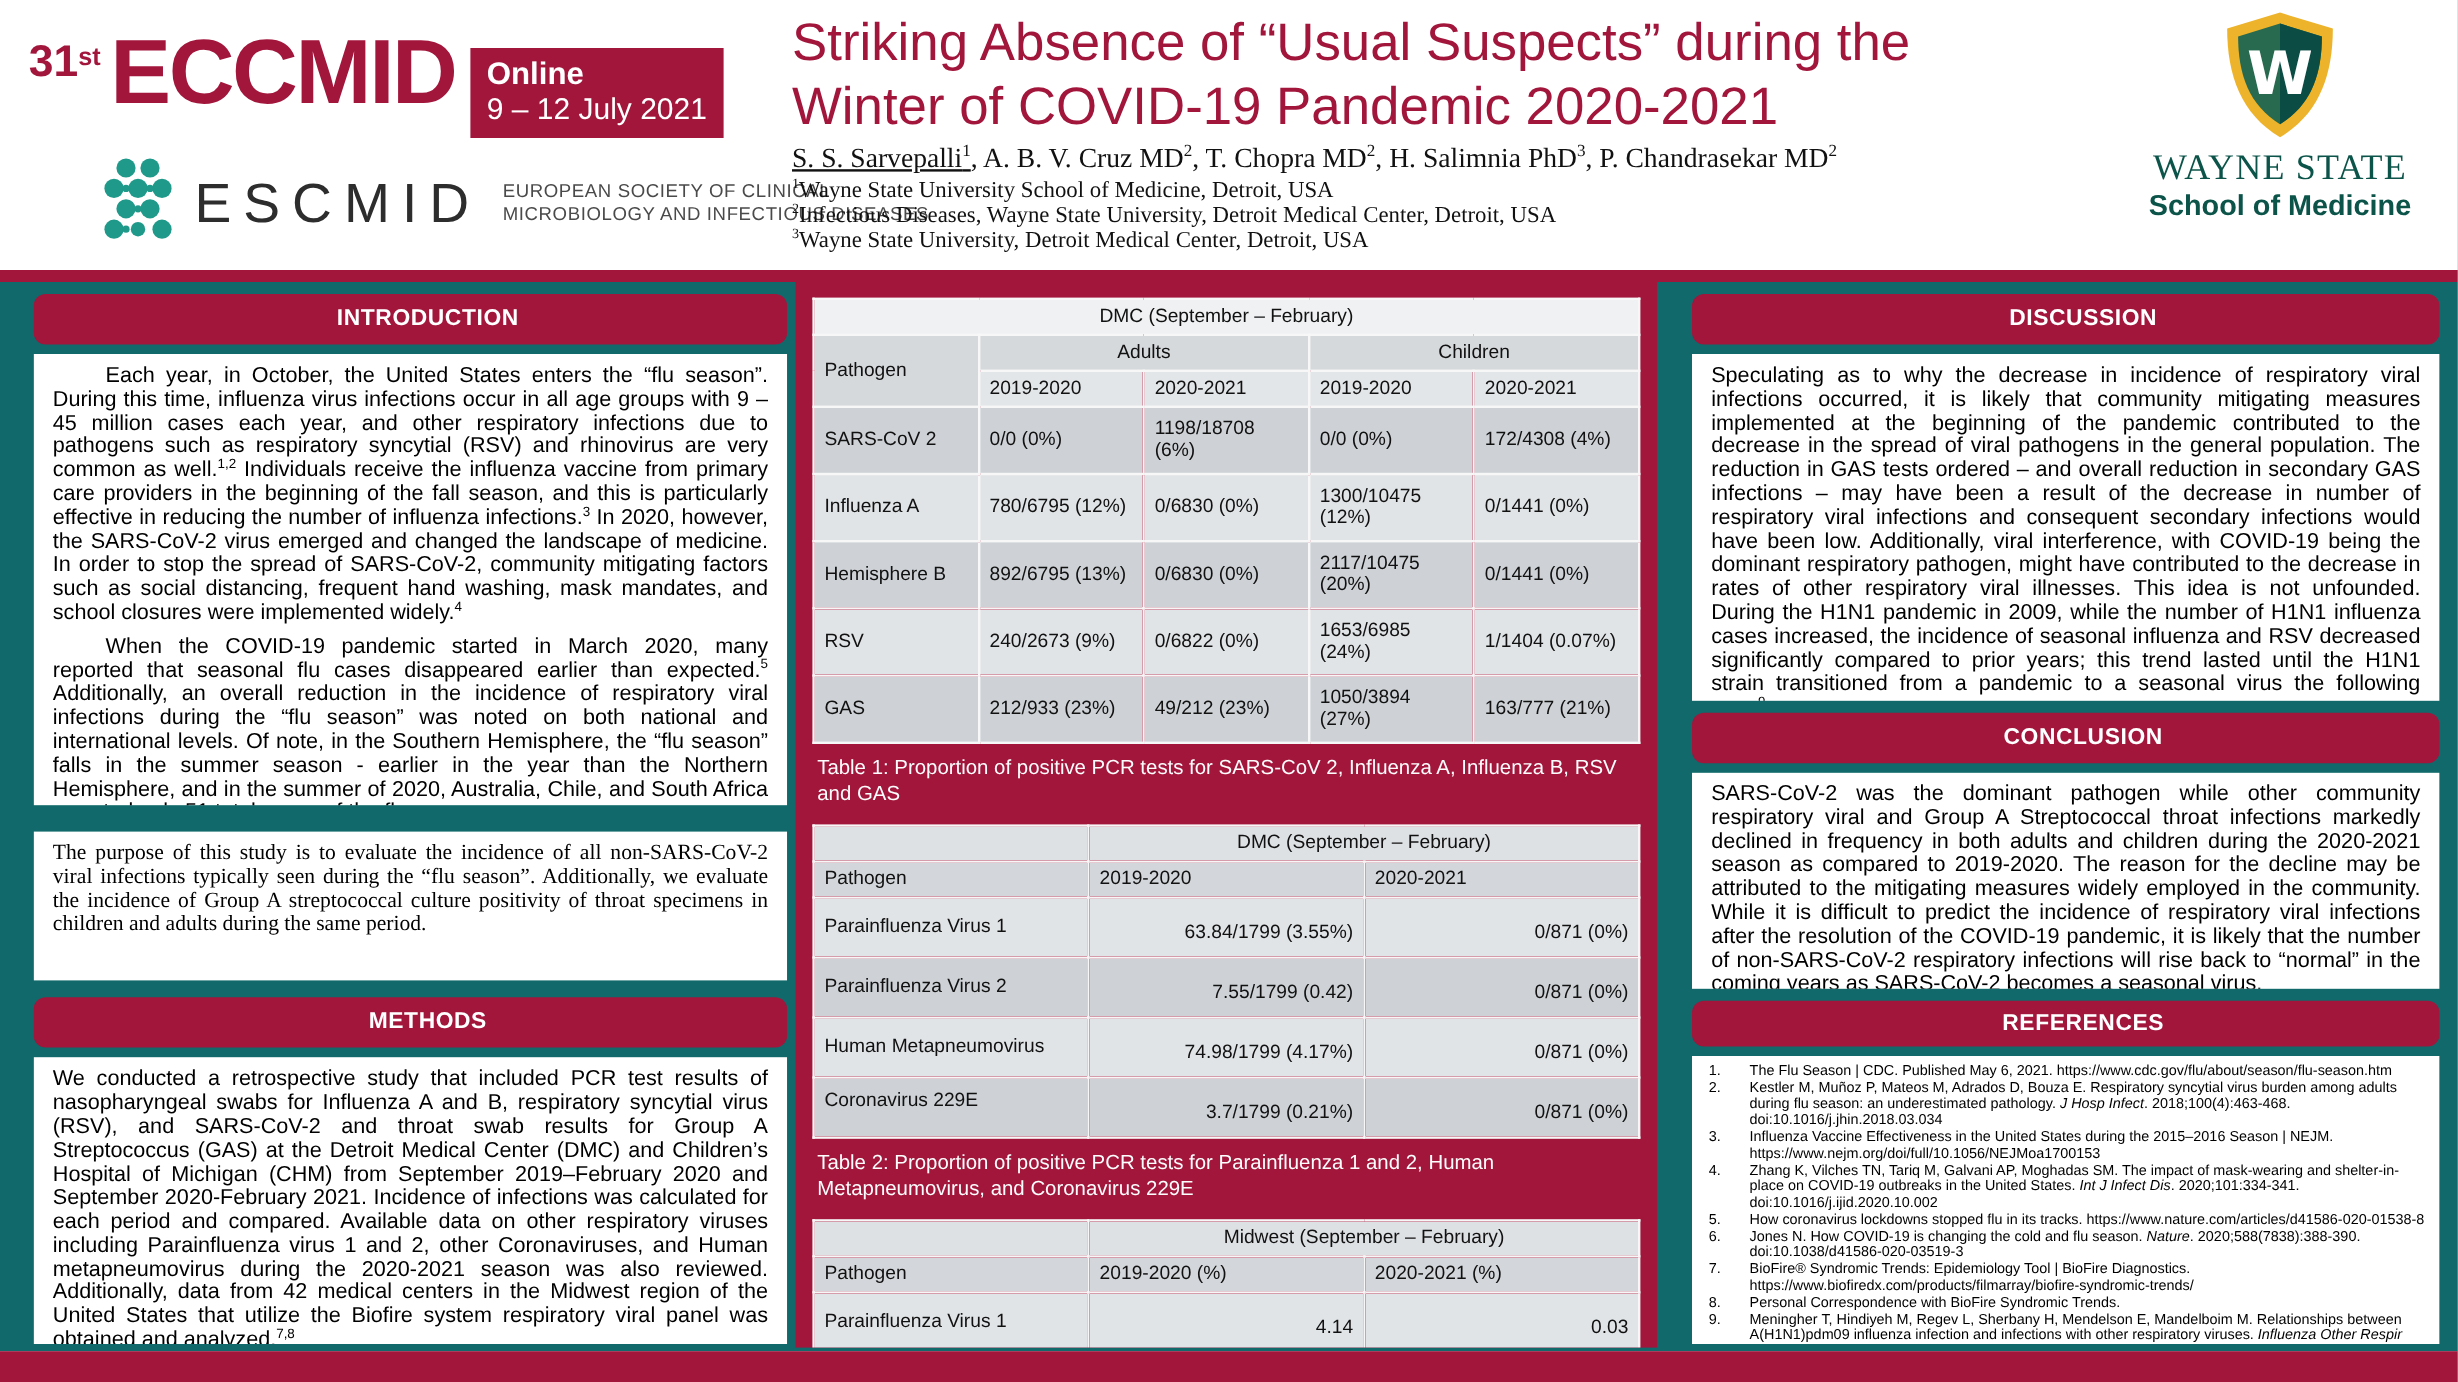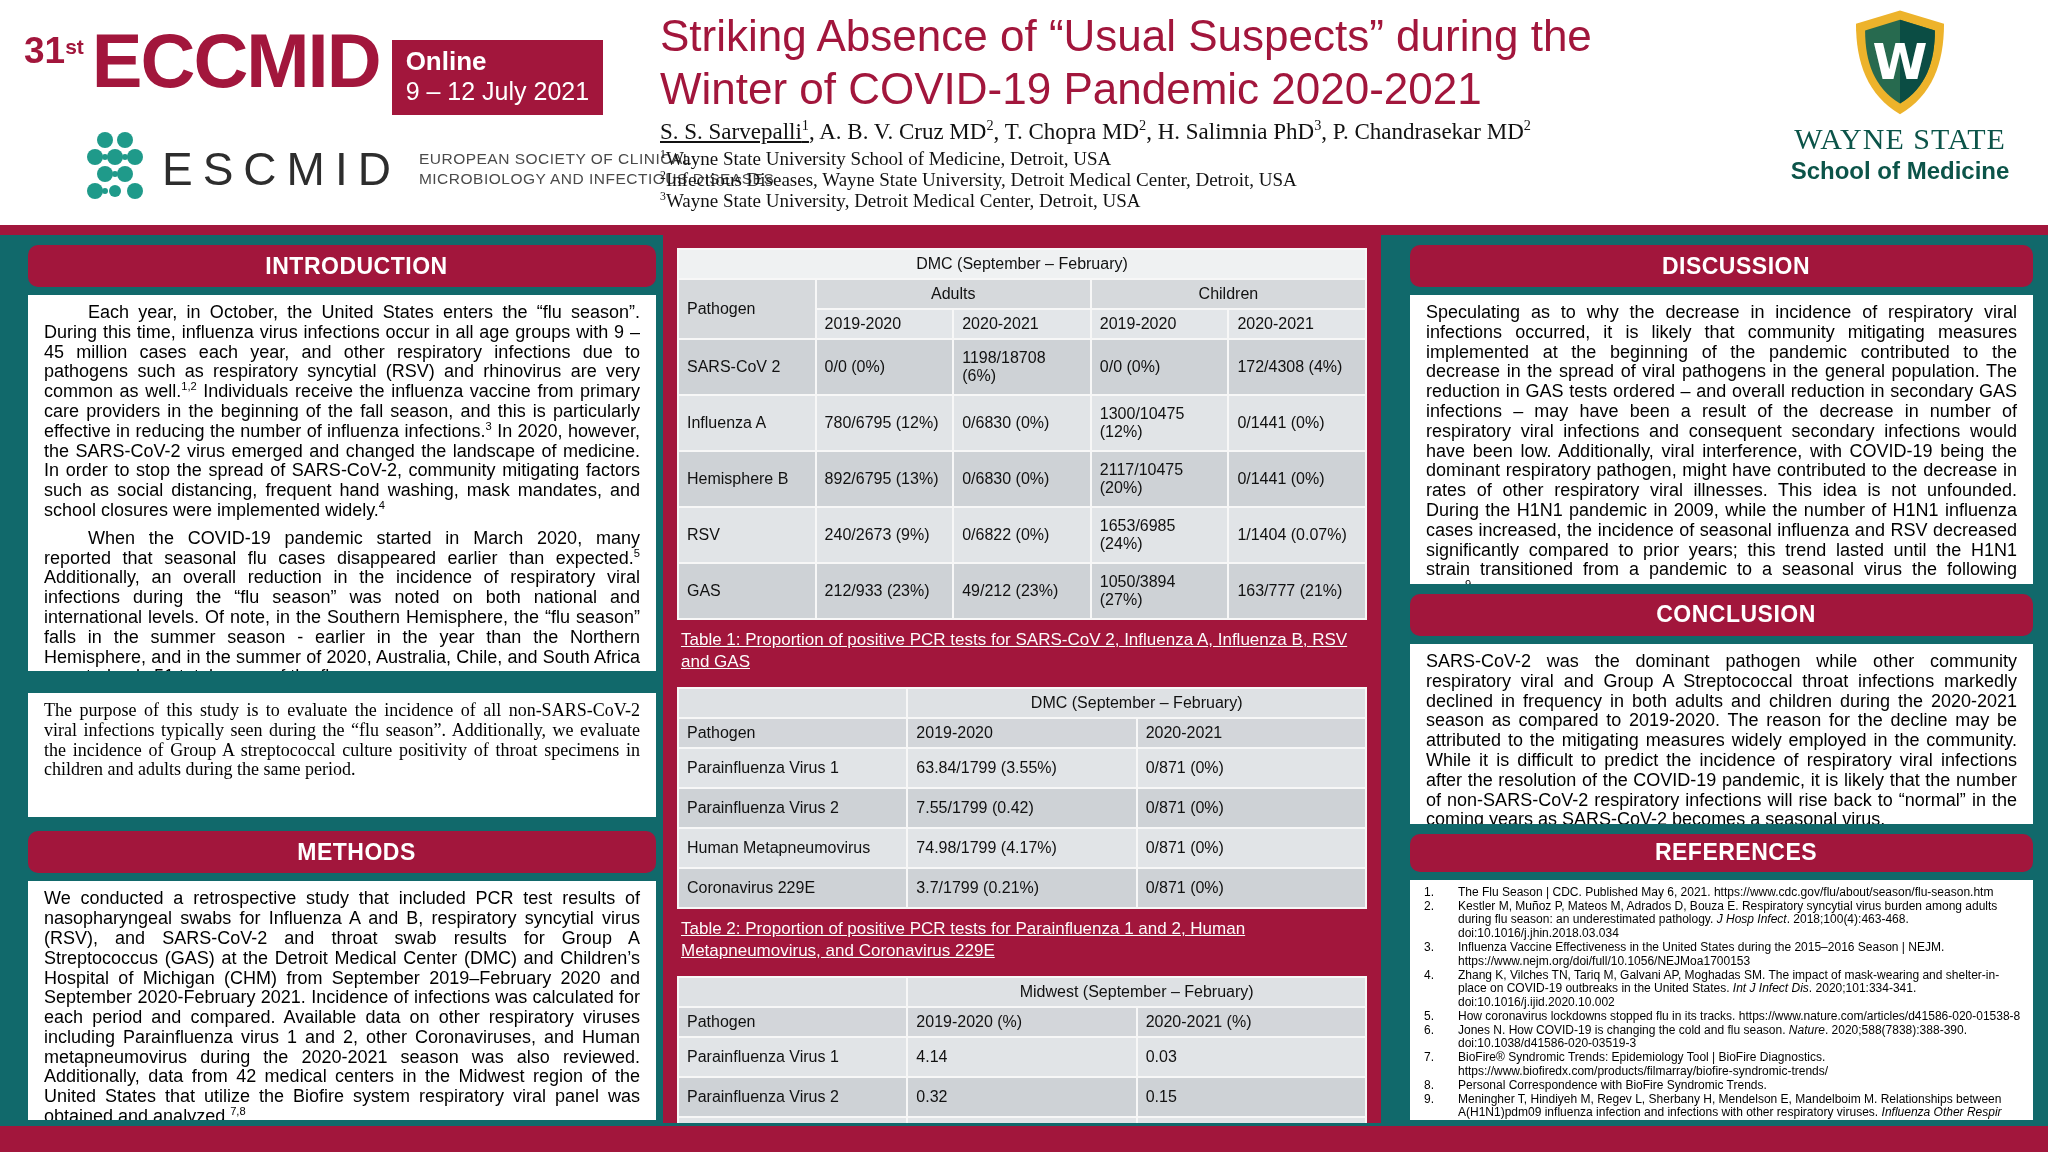--- a/index.html
+++ b/index.html
@@ -38,21 +38,21 @@
 
   
   #body-bg{position:absolute;left:0;top:235px;width:2048px;height:891px;background:#11696b;overflow:hidden;}
   .col{position:absolute;top:10px;display:flex;flex-direction:column;overflow:hidden;}
   #col-left{left:28px;width:628px;height:875px;}
   #col-right{left:1410px;width:623px;height:875px;}
   #panel-mid{position:absolute;left:663px;top:0;width:718px;height:888px;background:#a2163c;
              padding:13px 14px;box-sizing:border-box;overflow:hidden;}
 
   .sec-bar{background:#a2163c;border-radius:10px;height:42px;display:flex;align-items:center;justify-content:center;
-           color:#fff;font-weight:bold;font-size:23px;letter-spacing:0.5px;flex:none;padding-left:29px;}
+           color:#fff;font-weight:bold;font-size:19px;letter-spacing:0.5px;flex:none;padding-left:29px;}
   .sec-box{background:#ffffff;margin-top:8px;padding:8px 16px;color:#000;font-size:18px;line-height:1.1;
            text-align:justify;overflow:hidden;}
   .sec-gap{height:14px;flex:none;}
   .sec-box p{margin:0 0 8px 0;}
   .sec-box p:last-child{margin-bottom:0;}
   .indent p{text-indent:44px;}
 
   
   .refs-box{background:#fff;margin-top:8px;padding:6px 10px 6px 6px;font-size:12px;line-height:1.15;
             text-align:left;overflow:hidden;}
@@ -73,26 +73,26 @@
   .gh{text-align:center !important;}
   .rl{font-weight:bold;}
   .t1 .ph{width:17%;}
   .t1 .dv{width:20.75%;}
   .t1 .rl{padding-top:9px;padding-bottom:9px;}
   .t1 .dv{padding-top:9px;padding-bottom:9px;}
 
   .r-title2{background:#dee1e4;}
   .r-years2{background:#d3d6da;}
   .t23 .rl{width:47%;padding-top:10px;padding-bottom:10px;}
-  .t23 .dv{text-align:left;padding-top:10px;padding-bottom:10px;}
+  .t23 .dv{text-align:right;padding-top:20px;padding-bottom:10px;}
   .t23 .corner{background:#dee1e4;}
   .vb th{vertical-align:top;padding-bottom:2px;}
   .vb td{vertical-align:bottom;padding-top:26px;padding-bottom:3px;}
 
-  .tbl-caption{color:#fdfdfd;font-size:17px;line-height:1.3;margin:9px 4px 14px 4px;text-decoration:underline;}
+  .tbl-caption{color:#fdfdfd;font-size:17px;line-height:1.3;margin:9px 4px 14px 4px;}
 </style>
 </head>
 <body>
 
 <div id="header">
 
   <div class="brand">
     <div class="brand-row1">
       <div class="num31"><span>31</span><span class="st">st</span></div>
       <div class="eccmid">ECCMID</div>

